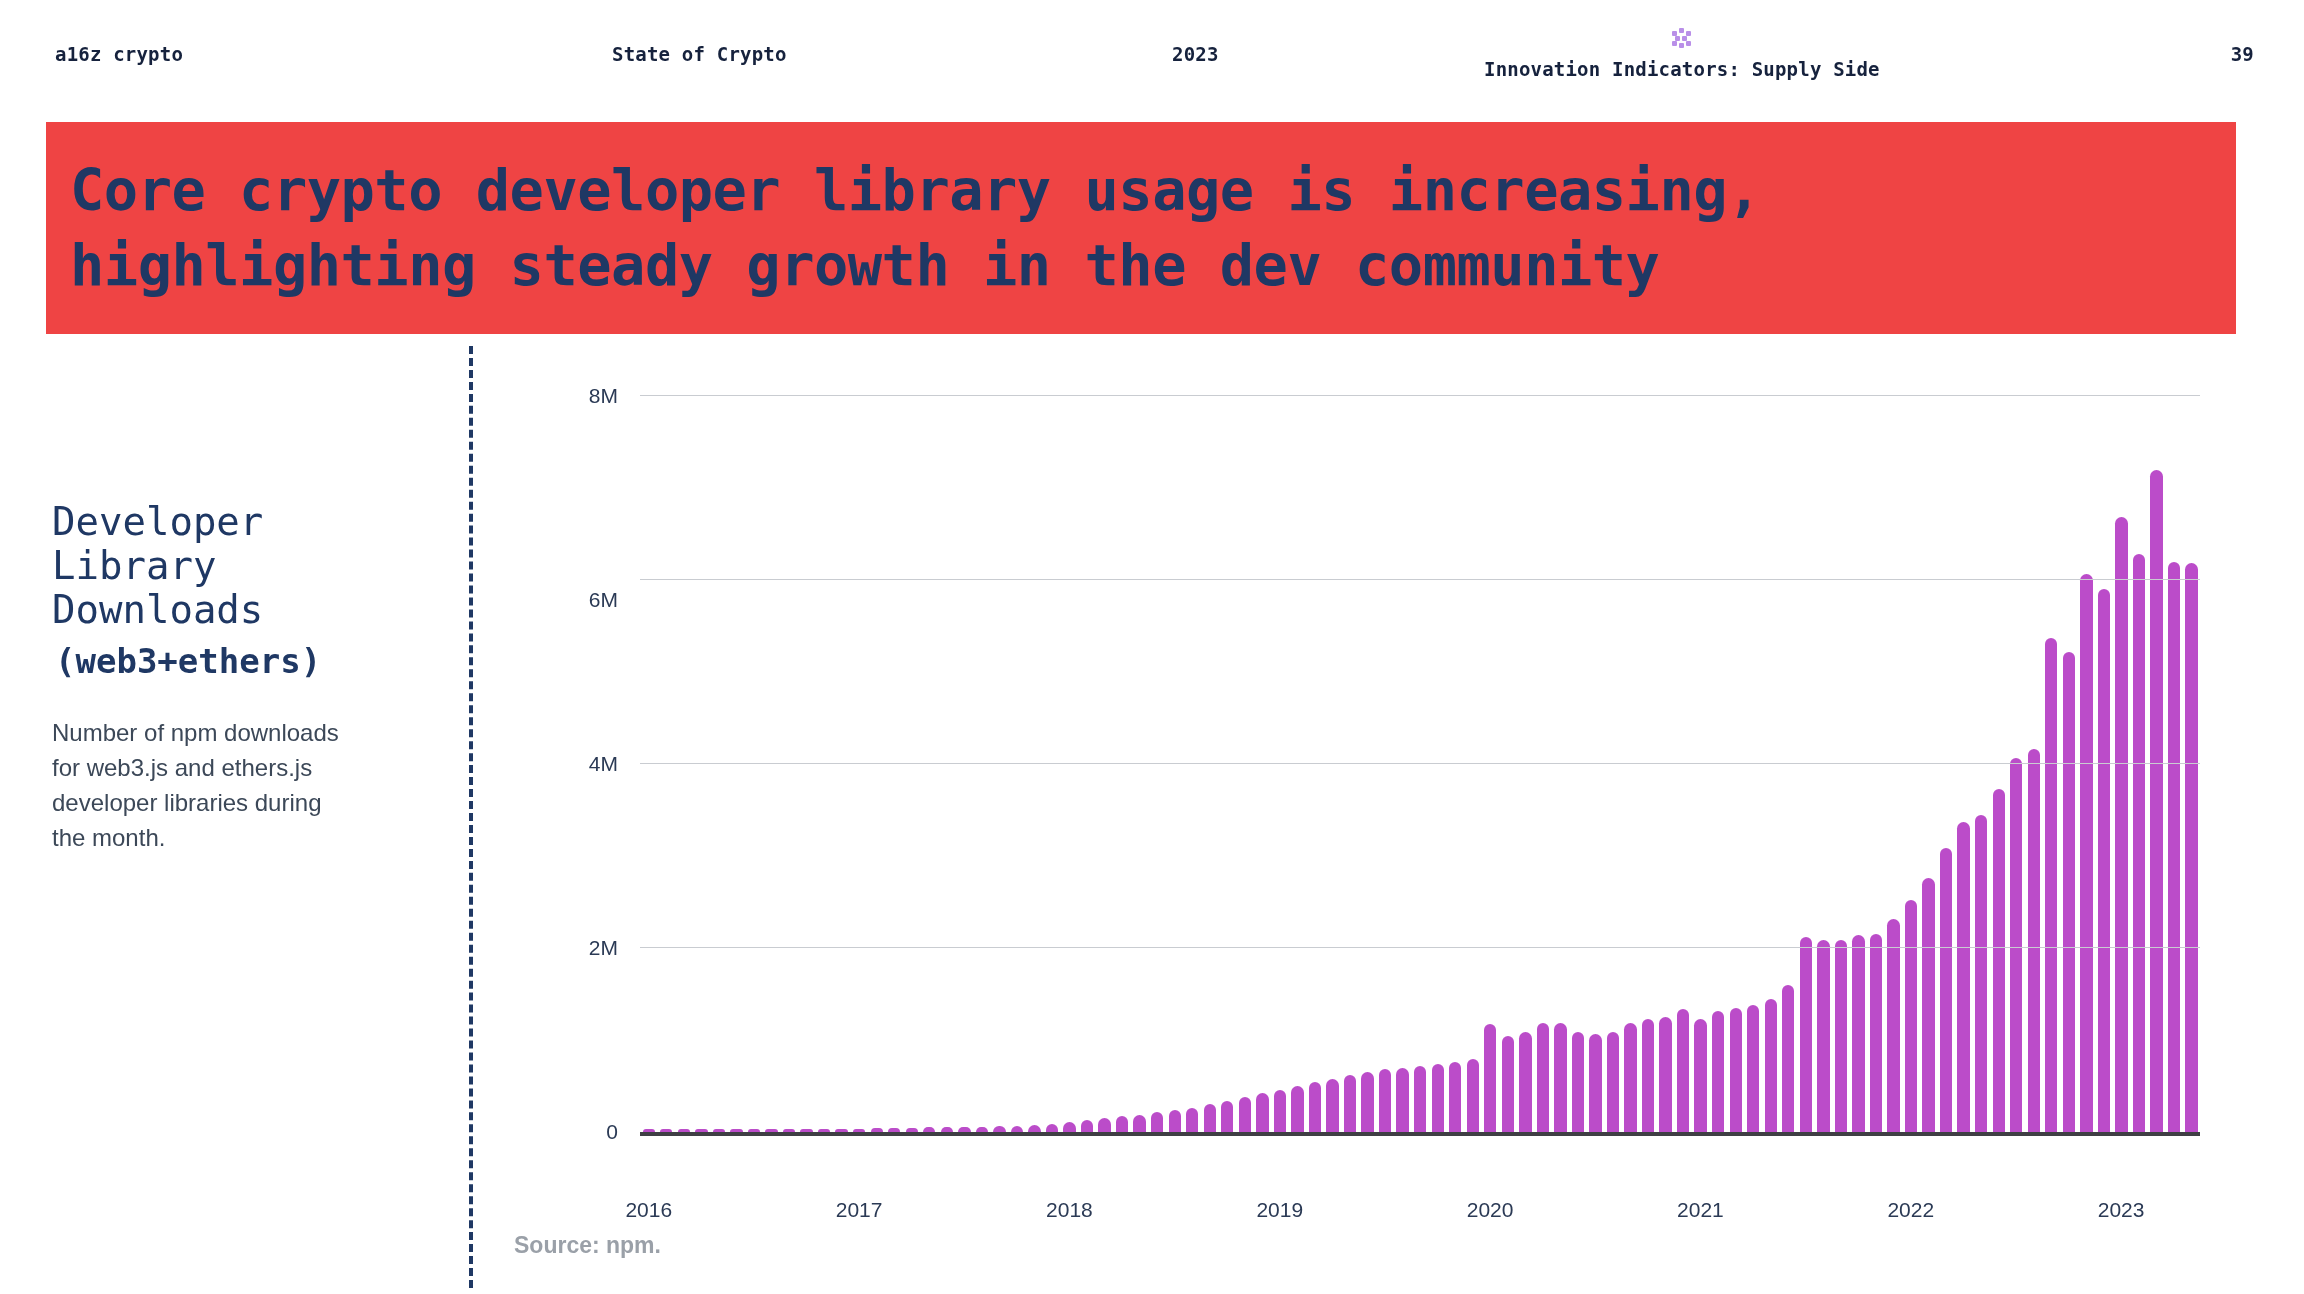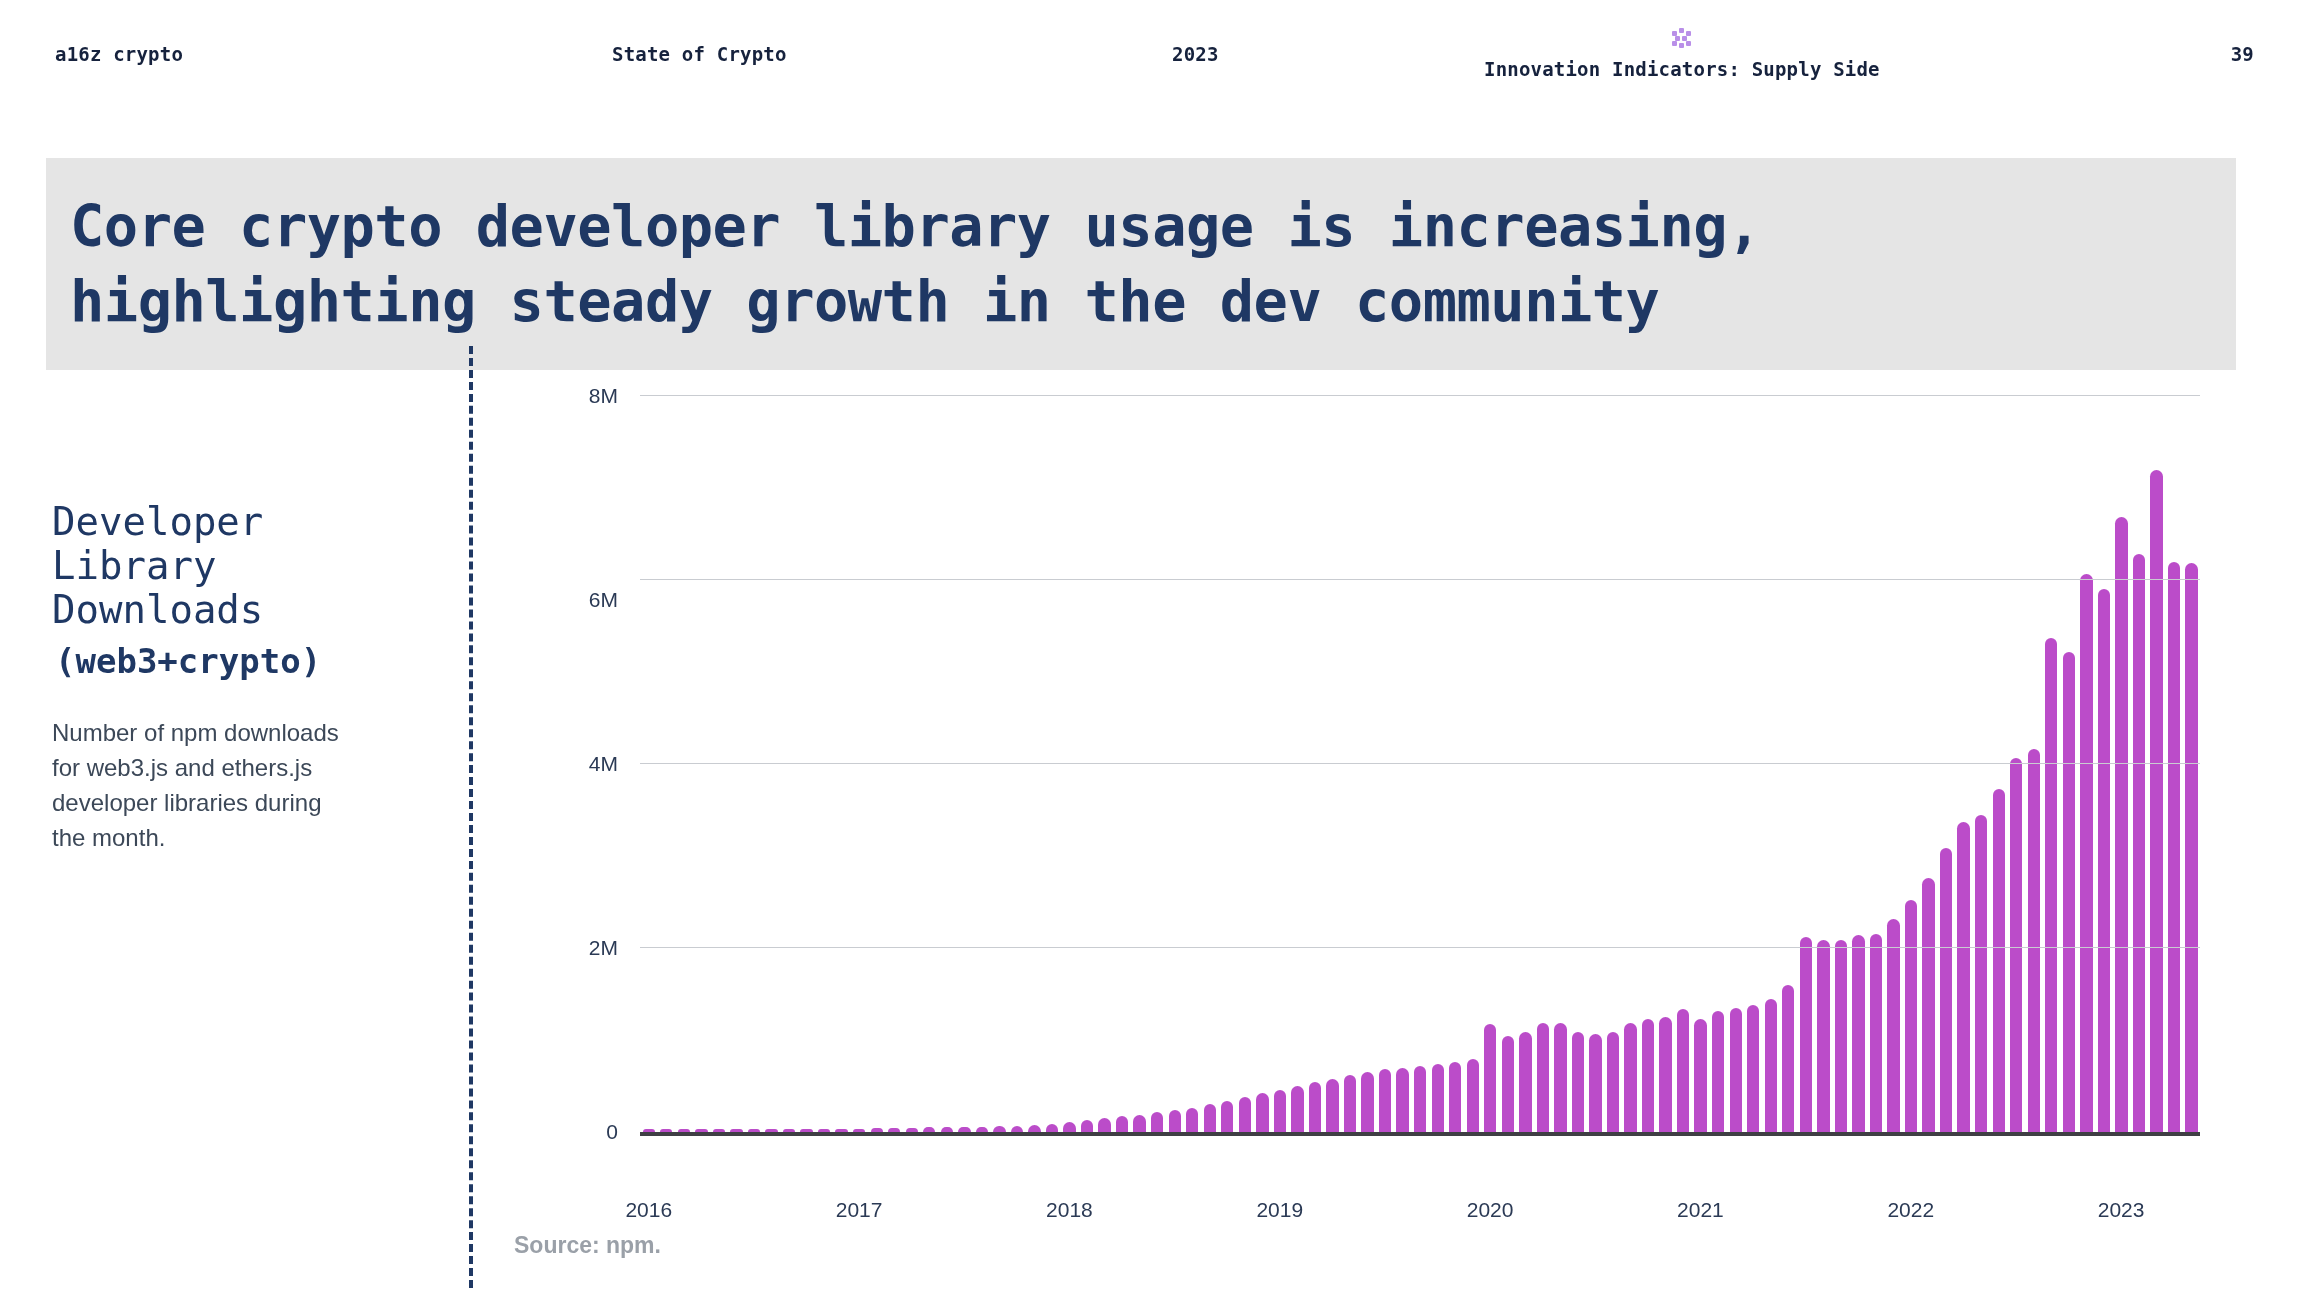--- a/index.html
+++ b/index.html
@@ -39,22 +39,21 @@
   .dots-icon{
     width:20px; height:20px; position:relative; display:block; flex:0 0 auto;
   }
   .dots-icon i{
     position:absolute; width:5px; height:5px; background:#b98fe8; border-radius:1px; display:block;
   }
 
   
   .title-band{
     position:absolute; left:46px; top:122px; width:2190px; height:212px;
-    background:#e5e5e5;
-    margin-top:36px;
+    background:#ef4444;
   }
   .title-band h1{
     position:absolute; left:24px; top:50%; transform:translateY(-50%);
     font-family:"DejaVu Sans Mono","Liberation Mono",monospace;
     font-size:57px; line-height:1.32; font-weight:700; color:#1f3864;
     letter-spacing:-0.5px;
     white-space:pre-line;
   }
 
   
@@ -154,21 +153,21 @@
 
   <div class="title-band">
     <h1>Core crypto developer library usage is increasing,
 highlighting steady growth in the dev community</h1>
   </div>
 
   <div class="left-col">
     <div class="lc-title">Developer
 Library
 Downloads</div>
-    <div class="lc-sub">(web3+crypto)</div>
+    <div class="lc-sub">(web3+ethers)</div>
     <div class="lc-desc">Number of npm downloads for web3.js and ethers.js developer libraries during the month.</div>
   </div>
 
   <div class="vdivider"></div>
 
   <div class="chart">
     <div class="plot" id="plot">
       <div class="bars" id="bars">
           <div class="bar" title="2016-01" style="height: 3px; background: rgb(187, 76, 201);"></div>
           <div class="bar" title="2016-02" style="height: 3px; background: rgb(187, 76, 201);"></div>

